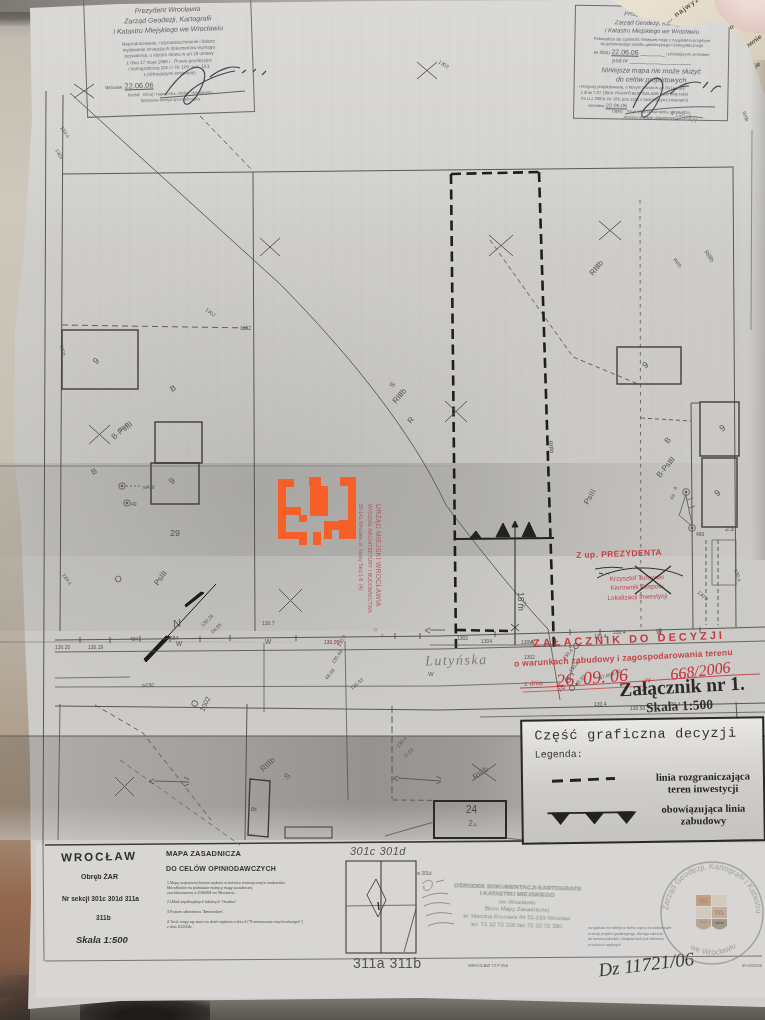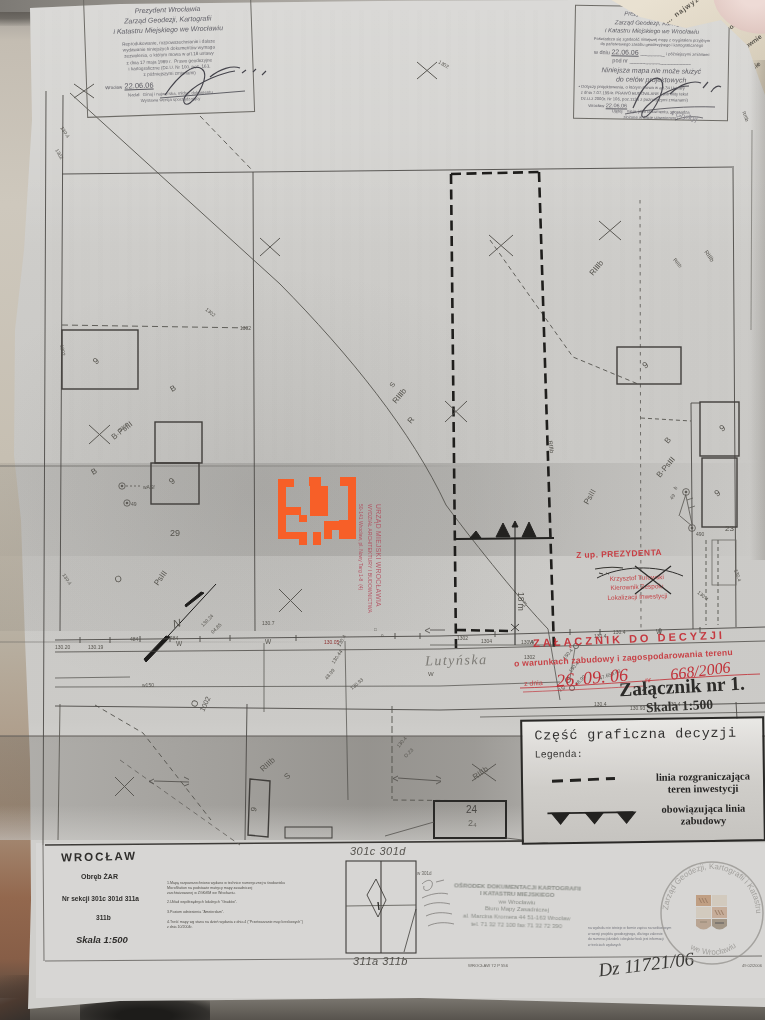--- a/index.html
+++ b/index.html
@@ -398,29 +398,33 @@
     <div style="position:absolute;left:128px;top:84px;width:104px;text-align:center;font-family:'Liberation Serif',serif;font-weight:bold;font-size:10.5px;line-height:12px;color:#262524;">obowiązująca linia<br>zabudowy</div>
   </div>
 
   <div class="abs" style="left:61px;top:850px;width:120px;color:#2f2e2c;">
     <div style="font-size:11.5px;font-weight:bold;letter-spacing:2px;transform:rotate(-1.5deg);">WROCŁAW</div>
     <div style="margin:11px 0 0 20px;font-size:7px;font-weight:bold;">Obręb ŻAR</div>
     <div style="margin:15px 0 0 1px;font-size:6.6px;font-weight:bold;">Nr sekcji 301c 301d 311a</div>
     <div style="margin:12px 0 0 35px;font-size:6.6px;font-weight:bold;">311b</div>
     <div style="margin:13px 0 0 15px;font-size:9.5px;font-weight:bold;font-style:italic;">Skala 1:500</div>
   </div>
+  <div class="abs" style="left:166px;top:849px;width:150px;color:#343330;">
+    <div style="font-size:7.5px;font-weight:bold;letter-spacing:0.2px;">MAPA ZASADNICZA</div>
+    <div style="margin-top:7px;font-size:7px;font-weight:bold;letter-spacing:0.2px;">DO CELÓW OPINIODAWCZYCH</div>
+  </div>
   <div class="abs" style="left:167px;top:881px;width:150px;color:#52504b;font-size:3.6px;line-height:4.8px;">
     1.Mapę rozpowszechniono wydano w technice numerycznej w środowisku<br>MicroStation na podstawie matrycy mapy zasadniczej<br>zarchiwizowanej w ZGKiKM we Wrocławiu.
     <div style="margin-top:5px;">2.Układ współrzędnych lokalnych "Gradów".</div>
     <div style="margin-top:5px;">3.Poziom odniesienia "Amsterdam".</div>
     <div style="margin-top:5px;">4.Treść mapy wg stanu na dzień wydania z dnia 4 ("Przetwarzanie map kreskowych")<br>z dnia 10/2004r.</div>
   </div>
 
   <div class="abs" style="left:350px;top:845px;width:75px;color:#55534e;font-size:11px;font-style:italic;letter-spacing:0.5px;">301c 301d</div>
-  <div class="abs" style="left:353px;top:955px;width:75px;color:#55534e;font-size:11px;font-style:italic;letter-spacing:0.5px;">311a 311b</div>
+  <div class="abs" style="left:353px;top:955px;width:75px;color:#55534e;font-size:14px;letter-spacing:0.5px;">311a 311b</div>
   <div class="abs" style="left:417px;top:871px;width:30px;color:#66645f;font-size:4.5px;">w 301d</div>
 
   <div class="abs" style="left:452px;top:883px;width:130px;transform:rotate(1.5deg);color:rgba(108,112,105,.72);font-size:6px;line-height:7.8px;text-align:center;filter:blur(0.45px);">
     <div style="font-size:6.2px;font-weight:bold;">OŚRODEK DOKUMENTACJI KARTOGRAFII</div>
     <div style="font-weight:bold;">I KATASTRU MIEJSKIEGO</div>
     <div>we Wrocławiu</div>
     <div>Biuro Mapy Zasadniczej</div>
     <div>al. Marcina Kromera 44  51-163 Wrocław</div>
     <div>tel. 71 32 72 100  fax 71 32 72 390</div>
   </div>

